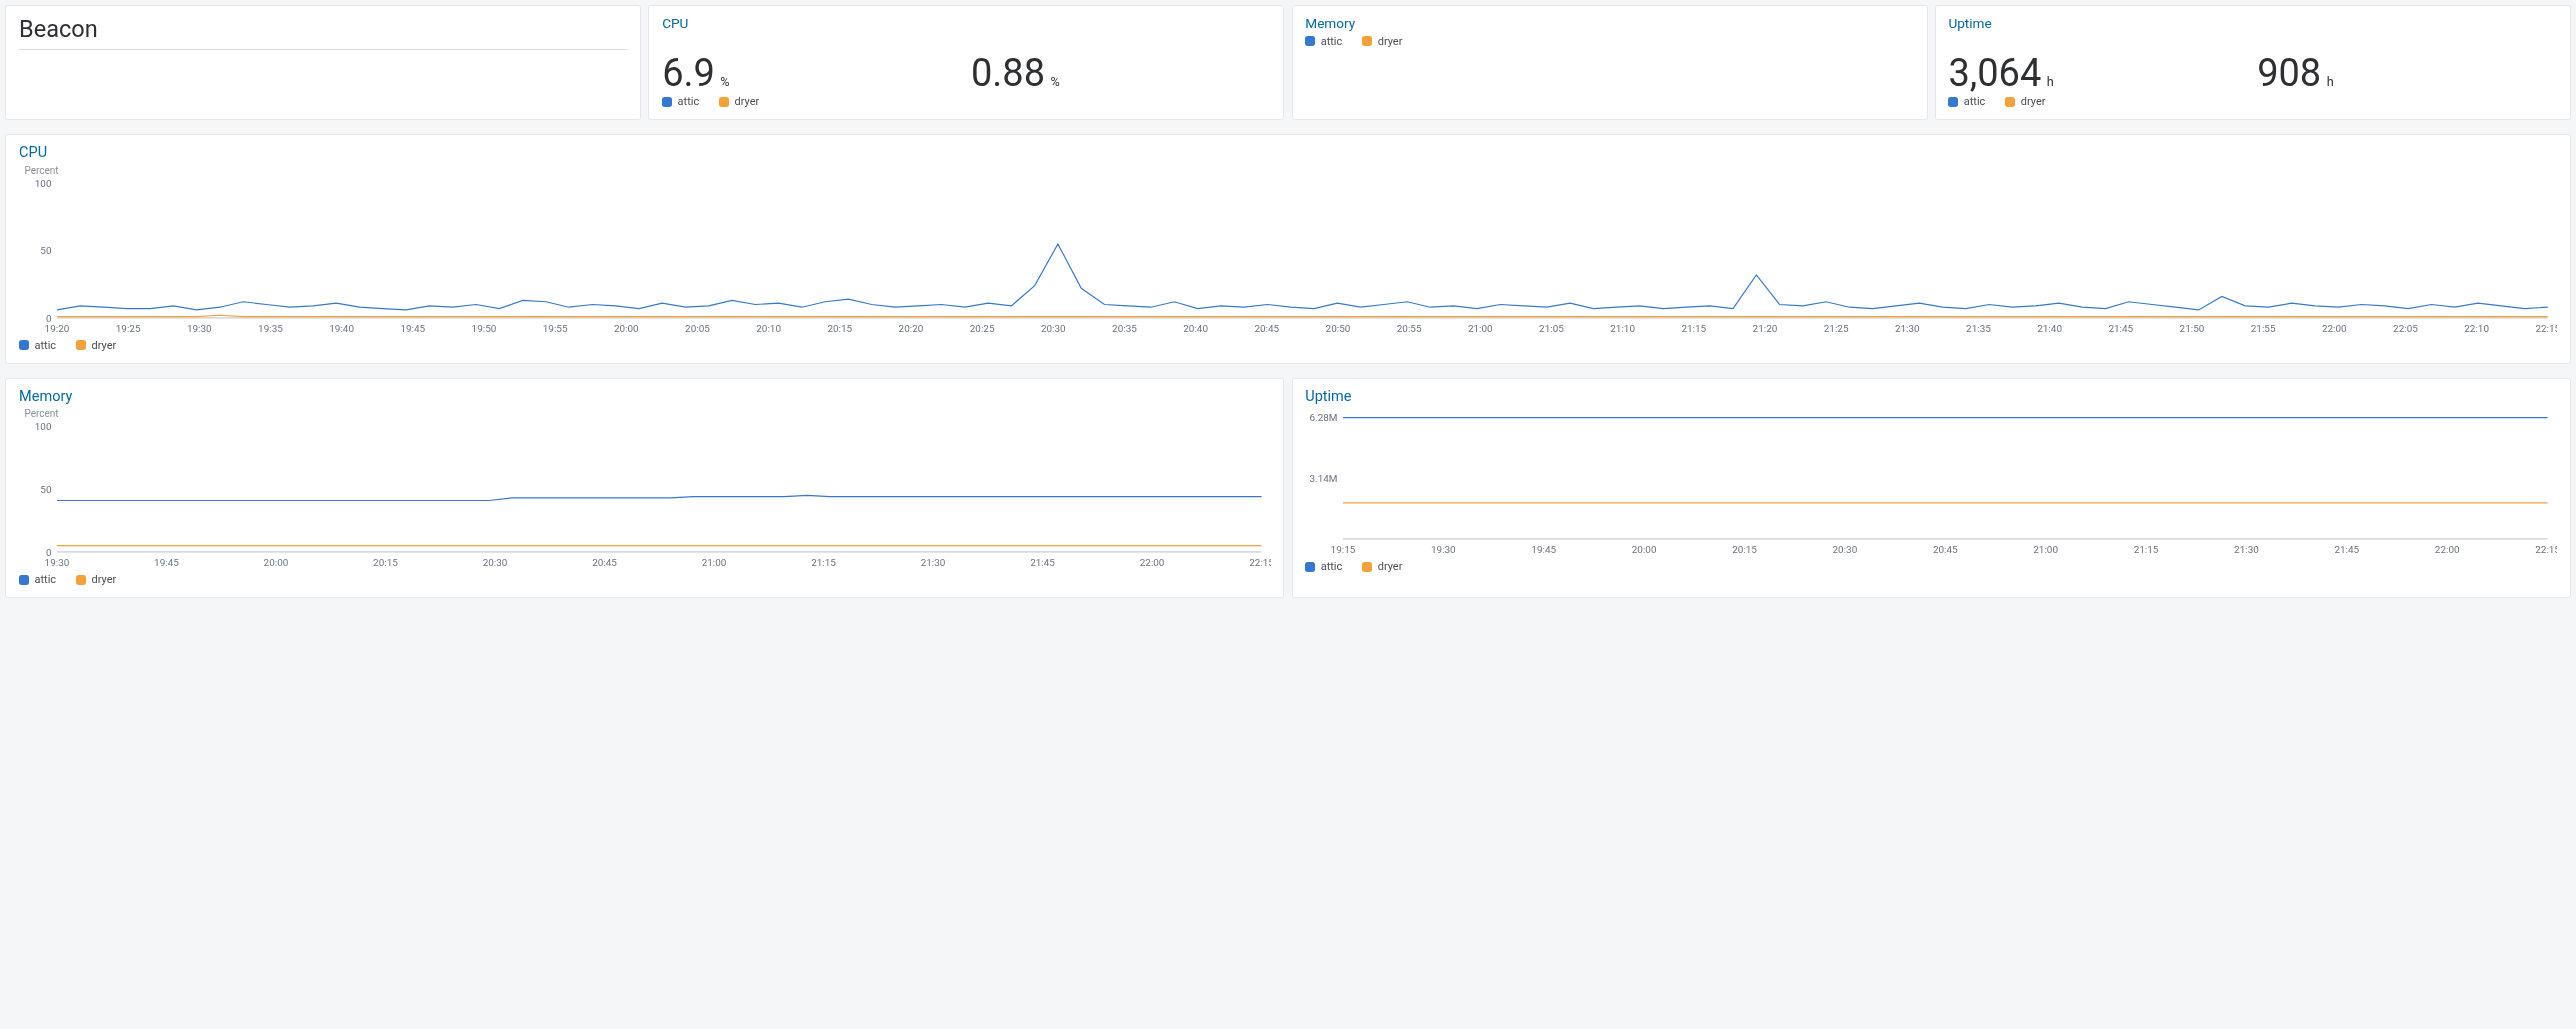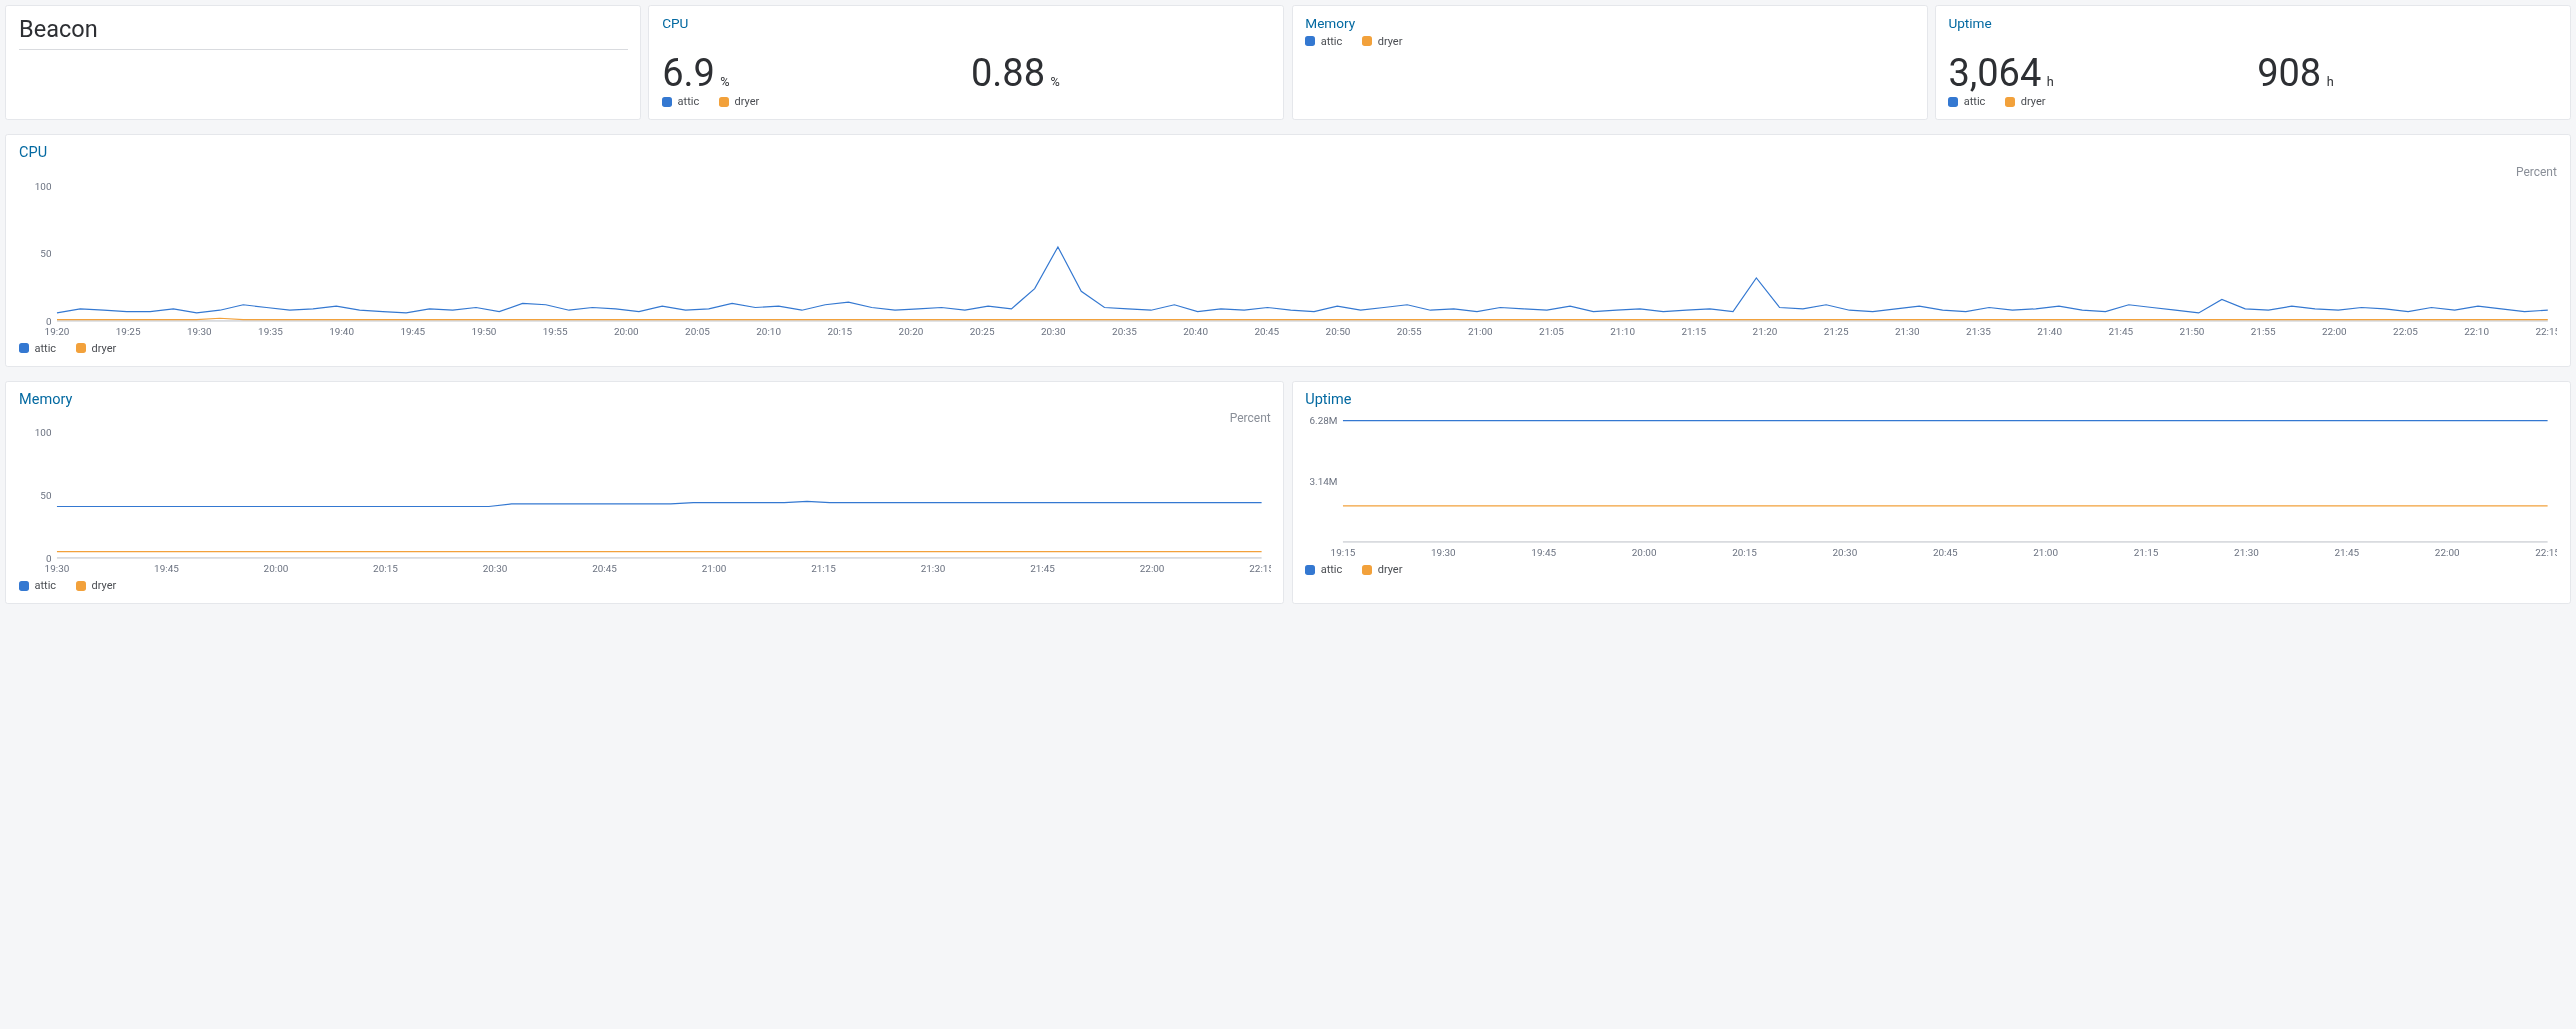--- a/index.html
+++ b/index.html
@@ -72,24 +72,23 @@
   }
   .swatch {
     width: 10px; height: 10px;
     border-radius: 2.7px;
     display: inline-block;
   }
   .swatch.attic { background: #3478d1; }
   .swatch.dryer { background: #f2a13b; }
   .chart-panel .panel-title { font-size: 14.5px; }
   .axis-title {
-    font-size: 12px;
+    font-size: 10px;
     color: #8a8f98;
     margin: 3.6px 0 1.8px 5.4px;
-    text-align: right;
   }
   .chart-wrap {
     width: 100%;
   }
   svg { display: block; width: 100%; }
   .ytick text, .xtick text {
     font-size: 11px;
     fill: #6b7280;
   }
   .xtick text { text-anchor: middle; }

